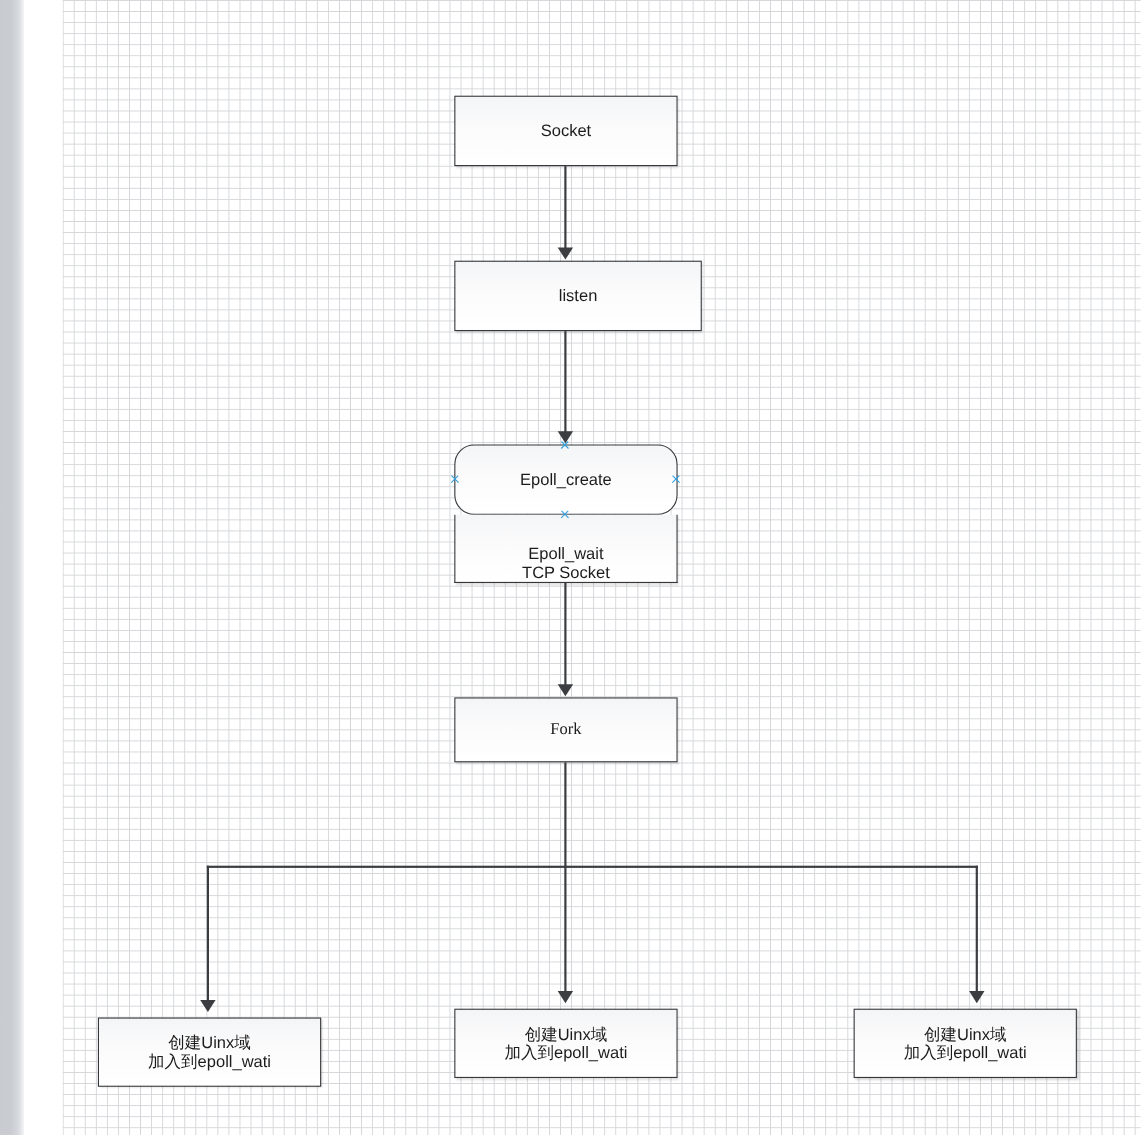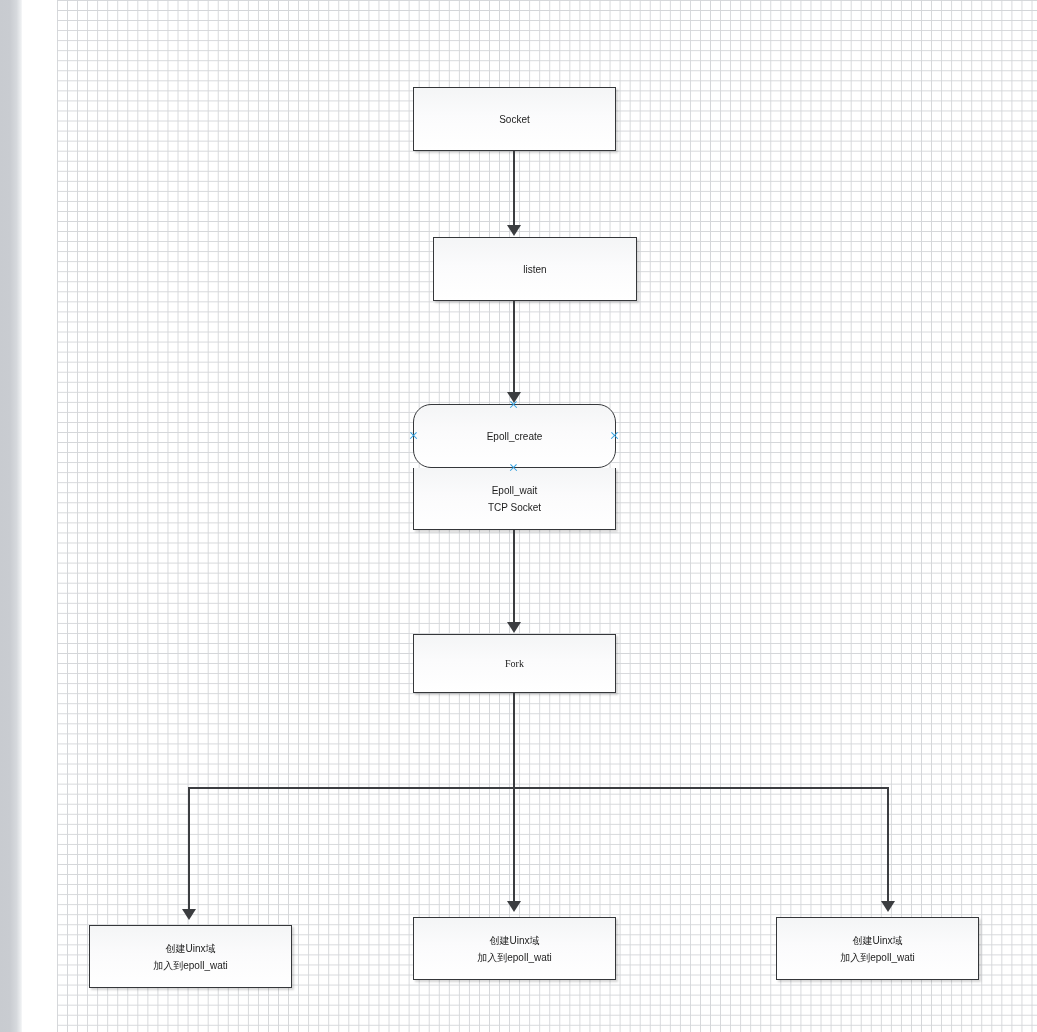--- a/index.html
+++ b/index.html
@@ -53,29 +53,29 @@
   
   .node {
     position: absolute;
     box-sizing: border-box;
     border: 1px solid #35373a;
     background: linear-gradient(to bottom, #f4f5f6 0%, #fbfbfc 45%, #ffffff 100%);
     display: flex;
     align-items: center;
     justify-content: center;
     color: #1c1c1c;
-    font-size: 10px;
+    font-size: 15px;
     line-height: 17px;
     text-align: center;
     box-shadow: 1.5px 1.5px 2px rgba(0,0,0,0.16);
     white-space: pre-line;
     user-select: none;
   }
   .node.stacked-top  { border-bottom: 1px solid #35373a; box-shadow: none; }
-  .node.stacked-bot  { border-top: none; }
+  .node.stacked-bot  { border-top: none; align-items: flex-end; }
 
   .node-label { pointer-events: none; }
 
   
   .edge-v, .edge-h {
     position: absolute;
     background: #3b3d40;
   }
   .edge-v { width: 2px; }
   .edge-h { height: 2px; }
@@ -114,21 +114,21 @@
 
   <div id="canvas">
 
     <div class="node" style="left:356px; top:87px; width:203px; height:64px;">
       <span class="node-label">Socket</span>
     </div>
 
     <div class="edge-v" style="left:456px; top:151px; height:77px;"></div>
     <div class="arrow-down" style="left:450px; top:225px;"></div>
 
-    <div class="node" style="left:356px; top:237px; width:204px; height:64px;margin-left:20px;">
+    <div class="node" style="left:356px; top:237px; width:225px; height:64px;">
       <span class="node-label">listen</span>
     </div>
 
     <div class="edge-v" style="left:456px; top:301px; height:93px;"></div>
     <div class="arrow-down" style="left:450px; top:392px;"></div>
 
     <div class="node stacked-top" style="left:356px; top:404px; width:203px; height:64px;border-radius:18px;">
       <span class="node-label">Epoll_create</span>
     </div>
 

